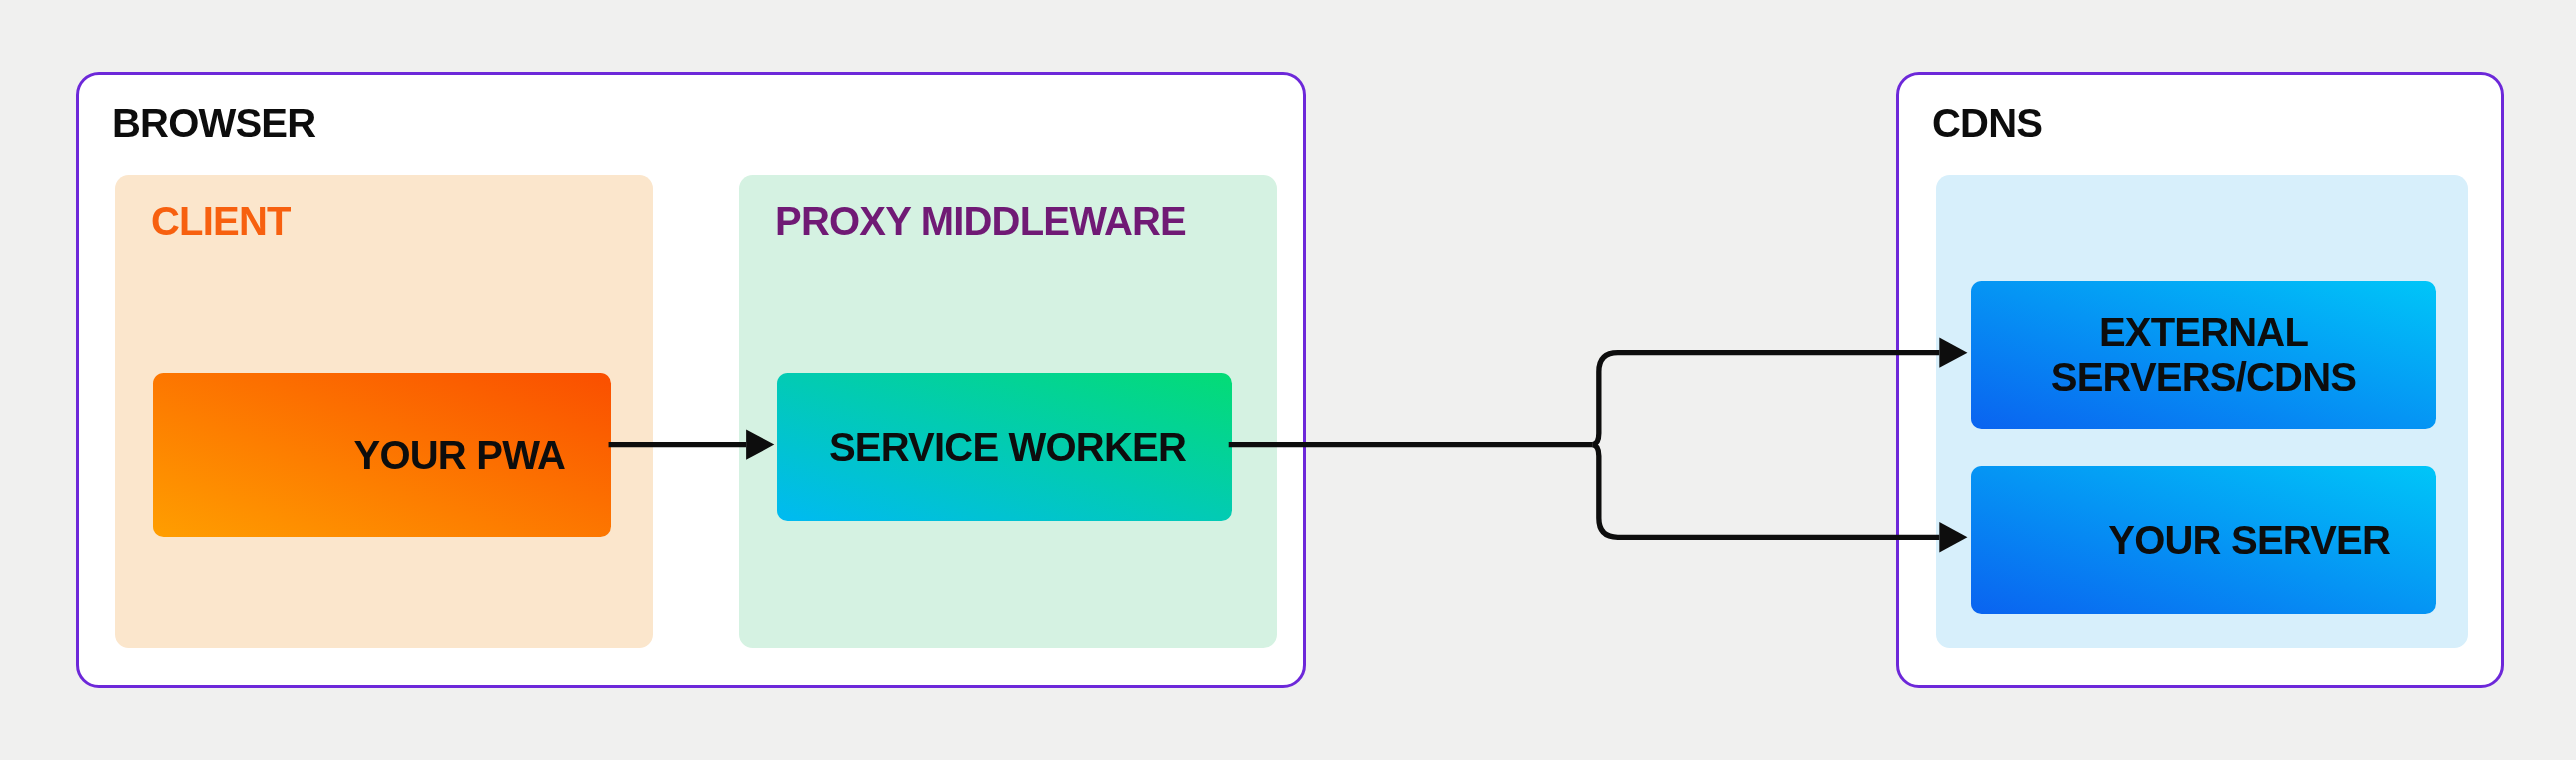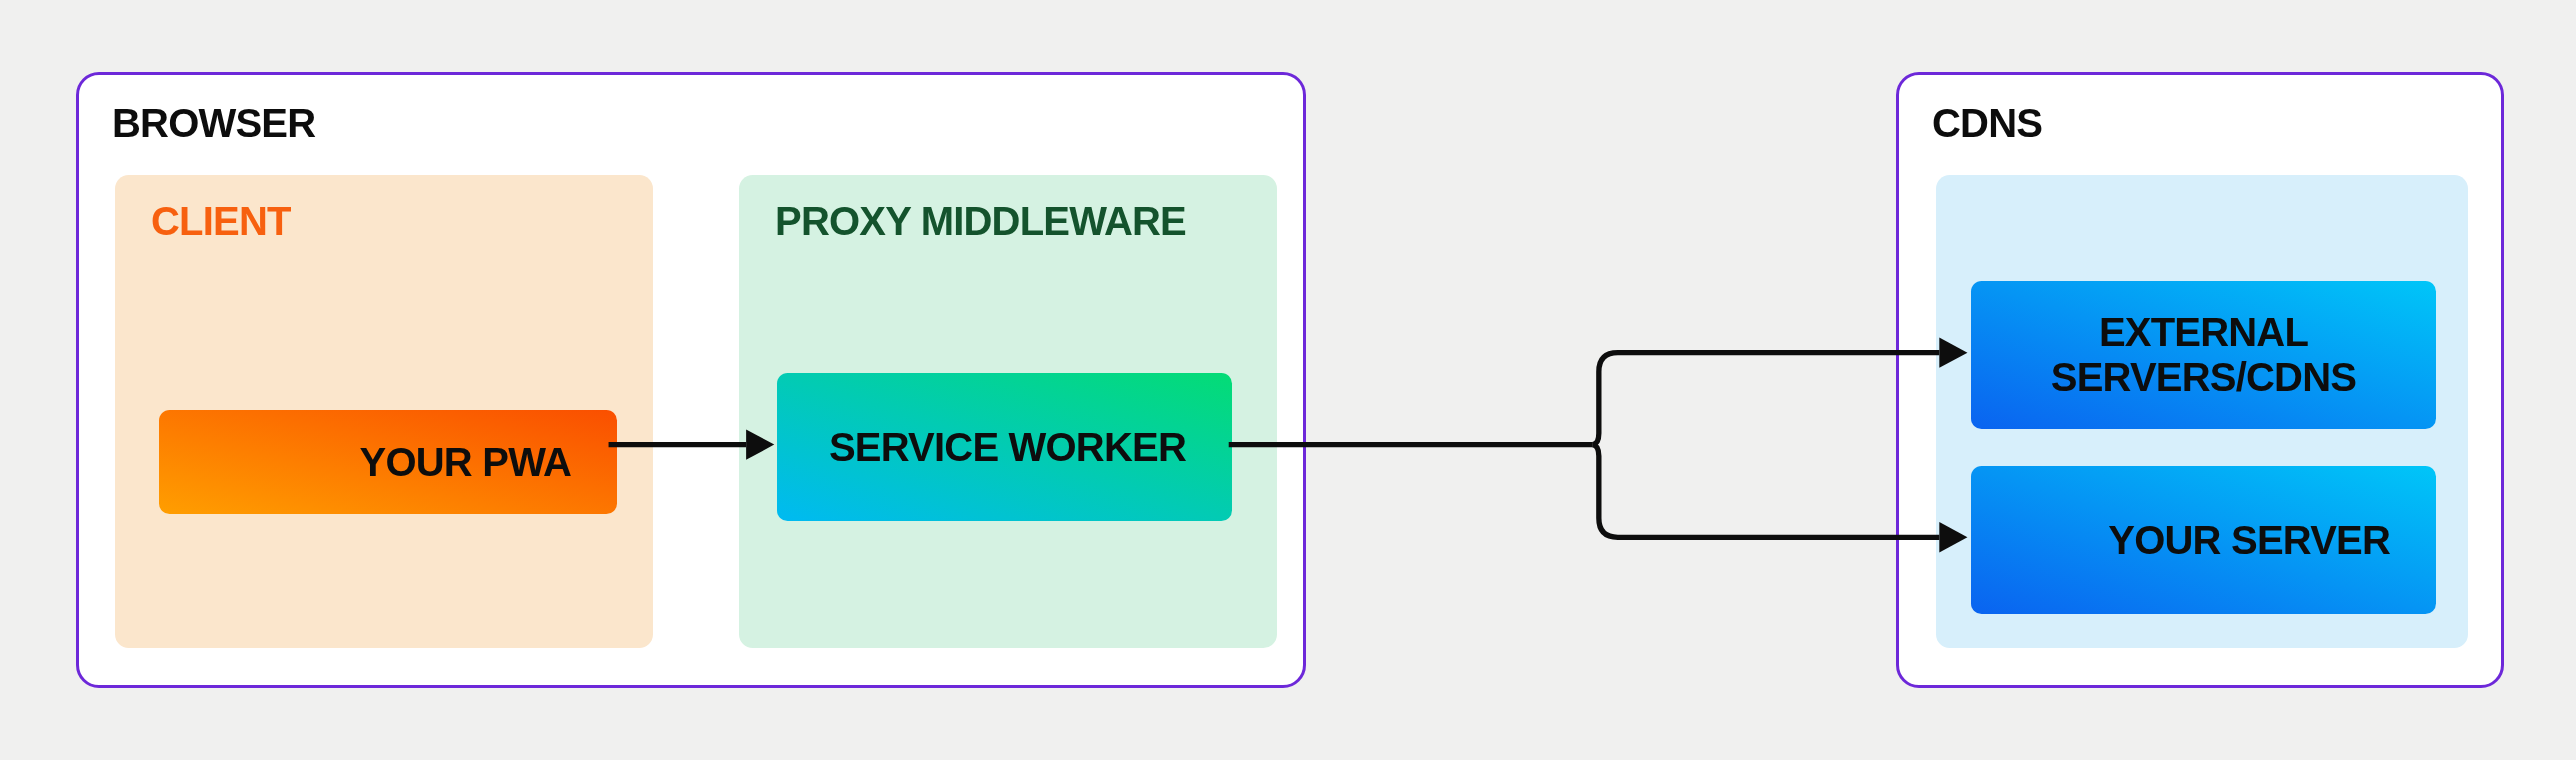--- a/index.html
+++ b/index.html
@@ -56,27 +56,27 @@
 </head>
 <body>
 
 <div class="canvas" style="background: rgb(240, 240, 239);">
 
   <div class="card" style="left:76px;top:72px;width:1230px;height:616px;">
     <div class="card-title" style="color: rgb(13, 13, 13);">BROWSER</div>
 
     <div class="section" style="left: 36px; top: 100px; width: 538px; height: 473px; background: rgb(251, 230, 204);">
       <div class="section-label" style="color: rgb(247, 96, 15);">CLIENT</div>
-      <div class="node" style="left: 44px; top: 198px; width: 458px; height: 104px; background: linear-gradient(to right top, rgb(255, 158, 0), rgb(250, 79, 0)); margin-top: 37px;">
+      <div class="node" style="left: 38px; top: 198px; width: 458px; height: 164px; background: linear-gradient(to right top, rgb(255, 158, 0), rgb(250, 79, 0));">
         <span>YOUR PWA</span>
       </div>
     </div>
 
     <div class="section" style="left: 660px; top: 100px; width: 538px; height: 473px; background: rgb(213, 242, 226);">
-      <div class="section-label" style="color: #14532d; text-align: center;">PROXY MIDDLEWARE</div>
+      <div class="section-label" style="color: #701a75; text-align: center;">PROXY MIDDLEWARE</div>
       <div class="node" style="left: 38px; top: 198px; width: 455px; height: 148px; background: linear-gradient(to right top, rgb(0, 186, 242), rgb(4, 220, 117));">
         <span>SERVICE WORKER</span>
       </div>
     </div>
   </div>
 
   <div class="card" style="left:1896px;top:72px;width:608px;height:616px;">
     <div class="card-title" style="color: rgb(13, 13, 13);">CDNS</div>
 
     <div class="section" style="left: 37px; top: 100px; width: 532px; height: 473px; background: rgb(215, 239, 251);">

